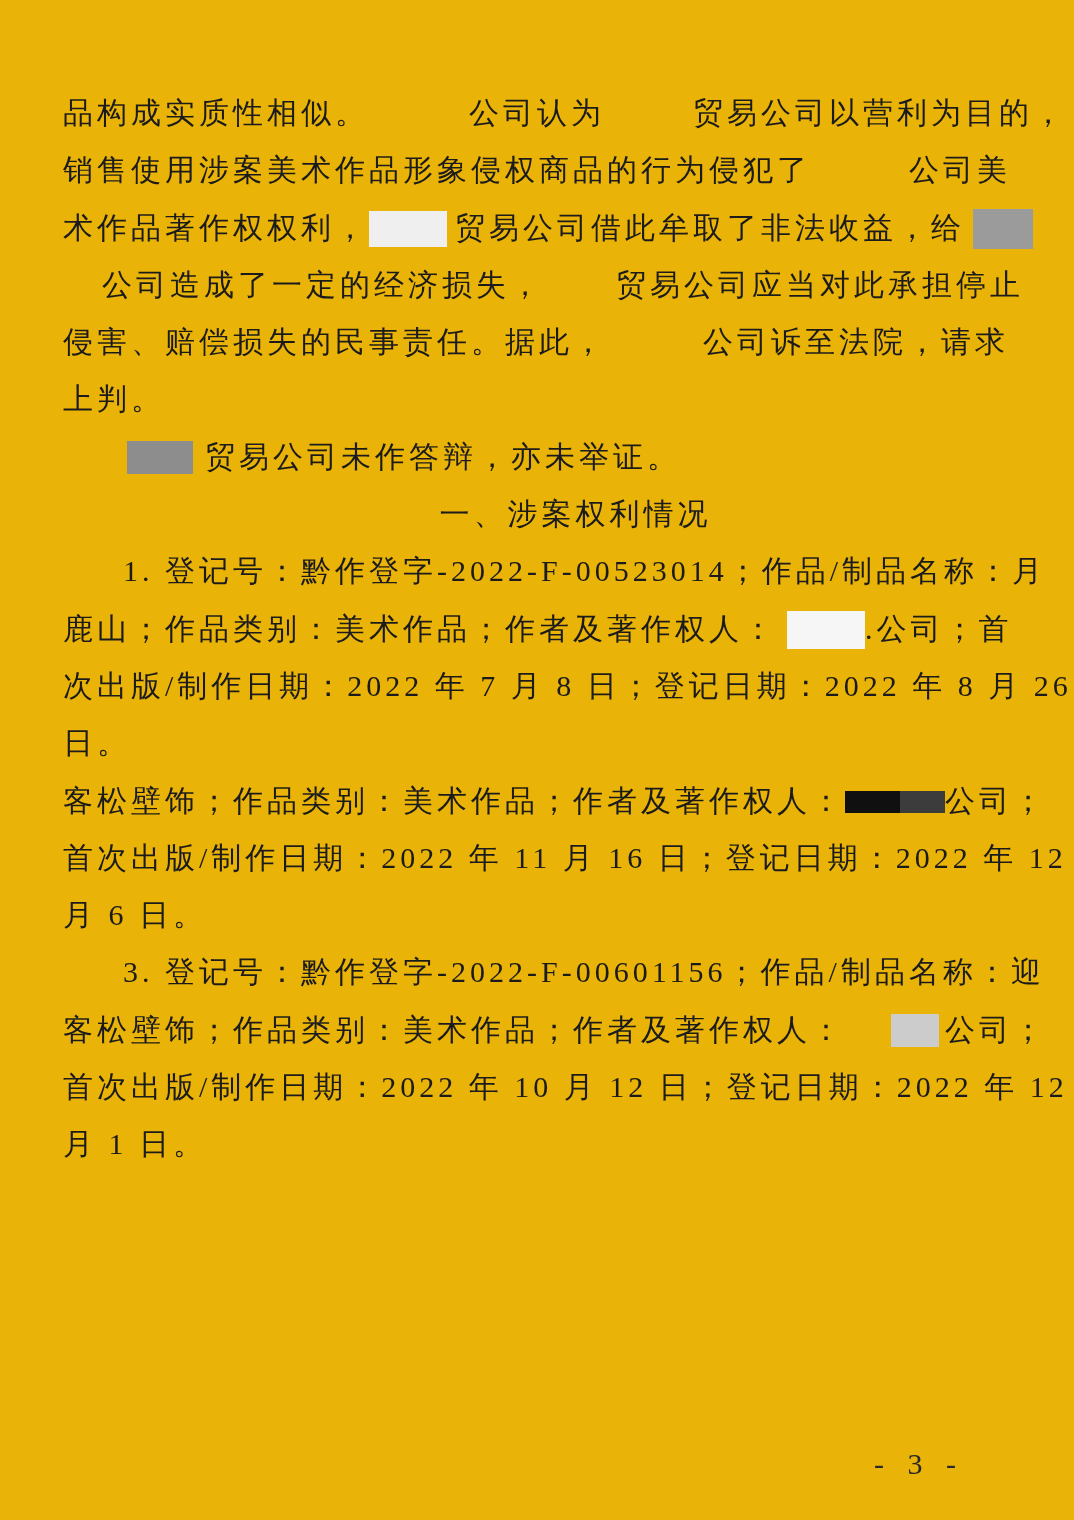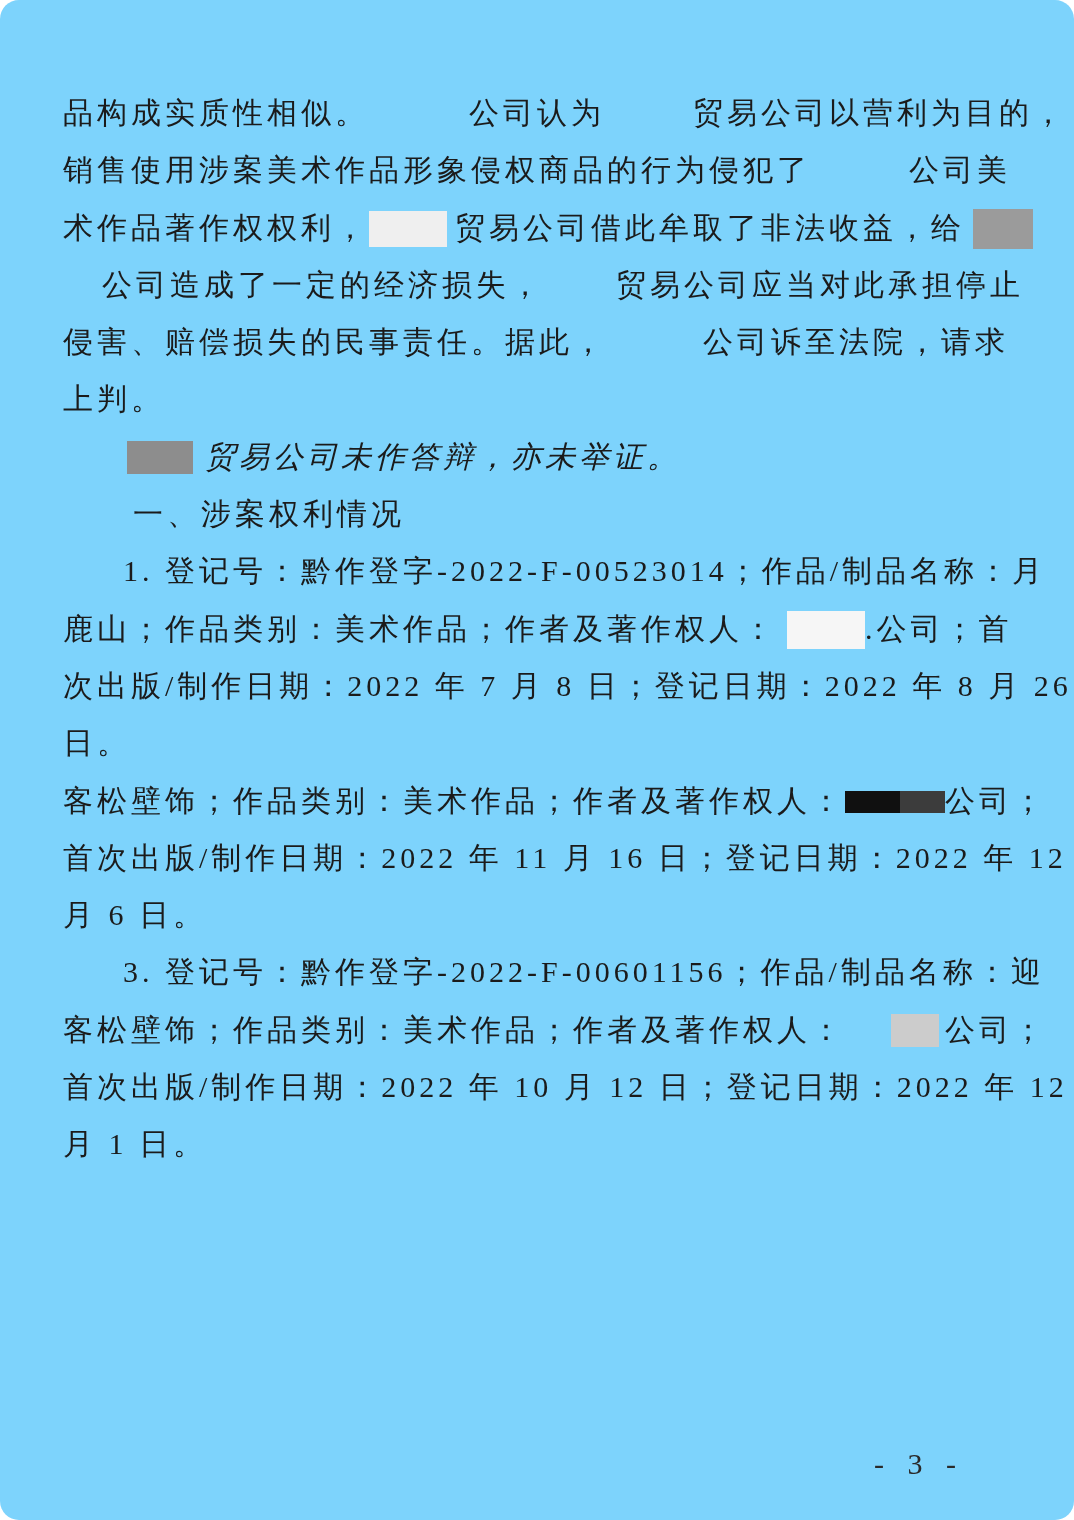--- a/index.html
+++ b/index.html
@@ -4,25 +4,24 @@
 <style>
   html, body {
     margin: 0;
     padding: 0;
     background: #ffffff;
   }
   .page {
     position: relative;
     width: 1074px;
     height: 1520px;
-    background: #7dd3fc;
+    background: #eab308;
     overflow: hidden;
     font-family: "Liberation Serif", "DejaVu Serif", serif;
     color: #1b1b1b;
-    border-radius: 19px;
   }
   .content {
     position: absolute;
     left: 63px;
     top: 84px;
     width: 955px;
   }
   .line {
     height: 57.3px;
     line-height: 57.3px;
@@ -56,22 +55,22 @@
 <body>
 
 <div class="page">
   <div class="content">
       <div class="line"><span class="seg">品构成实质性相似。</span><span class="gap" style="width: 100px;"></span><span class="seg">公司认为</span><span class="gap" style="width: 88px;"></span><span class="seg">贸易公司以营利为目的，</span></div>
       <div class="line"><span class="seg">销售使用涉案美术作品形象侵权商品的行为侵犯了</span><span class="gap" style="width: 98px;"></span><span class="seg">公司美</span></div>
       <div class="line"><span class="seg">术作品著作权权利，</span><span class="redact" style="width: 78px; height: 36px; background: linear-gradient(90deg, rgb(239, 239, 239) 0px, rgb(239, 239, 239) 100%, rgb(220, 220, 220) 100%, rgb(220, 220, 220) 100%);"></span><span class="gap" style="width: 8px;"></span><span class="seg">贸易公司借此牟取了非法收益，给</span><span class="gap" style="width: 8px;"></span><span class="redact" style="width: 60px; height: 40px; background: rgb(155, 155, 155);"></span></div>
       <div class="line" style="padding-left: 39px;"><span class="seg">公司造成了一定的经济损失，</span><span class="gap" style="width: 72px;"></span><span class="seg">贸易公司应当对此承担停止</span></div>
       <div class="line"><span class="seg">侵害、赔偿损失的民事责任。据此，</span><span class="gap" style="width: 96px;"></span><span class="seg">公司诉至法院，请求</span></div>
       <div class="line"><span class="seg">上判。</span></div>
-      <div class="line" style="padding-left: 64px; font-style: italic;"><span class="redact" style="width: 66px; height: 33px; background: rgb(141, 141, 141);"></span><span class="gap" style="width: 12px;"></span><span class="seg">贸易公司未作答辩，亦未举证。</span></div>
-      <div class="line" style="padding-left: 70px;"><span class="seg">一、涉案权利情况</span></div>
+      <div class="line" style="padding-left: 64px;"><span class="redact" style="width: 66px; height: 33px; background: rgb(141, 141, 141);"></span><span class="gap" style="width: 12px;"></span><span class="seg">贸易公司未作答辩，亦未举证。</span></div>
+      <div class="line" style="padding-left: 70px; text-align: center;"><span class="seg">一、涉案权利情况</span></div>
       <div class="line" style="padding-left: 60px;"><span class="seg">1. 登记号：黔作登字-2022-F-00523014；作品/制品名称：月</span></div>
       <div class="line"><span class="seg">鹿山；作品类别：美术作品；作者及著作权人：</span><span class="gap" style="width: 10px;"></span><span class="redact" style="width: 78px; height: 38px; background: rgb(246, 246, 246);"></span><span class="seg">.公司；首</span></div>
       <div class="line"><span class="seg">次出版/制作日期：2022 年 7 月 8 日；登记日期：2022 年 8 月 26</span></div>
       <div class="line"><span class="seg">日。</span></div>
       <div class="line"><span class="seg">客松壁饰；作品类别：美术作品；作者及著作权人：</span><span class="redact" style="width: 100px; height: 22px; background: linear-gradient(90deg, rgb(16, 16, 16) 0px, rgb(16, 16, 16) 55%, rgb(60, 60, 60) 55%, rgb(60, 60, 60) 100%);"></span><span class="seg">公司；</span></div>
       <div class="line"><span class="seg">首次出版/制作日期：2022 年 11 月 16 日；登记日期：2022 年 12</span></div>
       <div class="line"><span class="seg">月 6 日。</span></div>
       <div class="line" style="padding-left: 60px;"><span class="seg">3. 登记号：黔作登字-2022-F-00601156；作品/制品名称：迎</span></div>
       <div class="line"><span class="seg">客松壁饰；作品类别：美术作品；作者及著作权人：</span><span class="gap" style="width: 46px;"></span><span class="redact" style="width: 48px; height: 33px; background: rgb(204, 204, 204);"></span><span class="gap" style="width: 6px;"></span><span class="seg">公司；</span></div>
       <div class="line"><span class="seg">首次出版/制作日期：2022 年 10 月 12 日；登记日期：2022 年 12</span></div>

